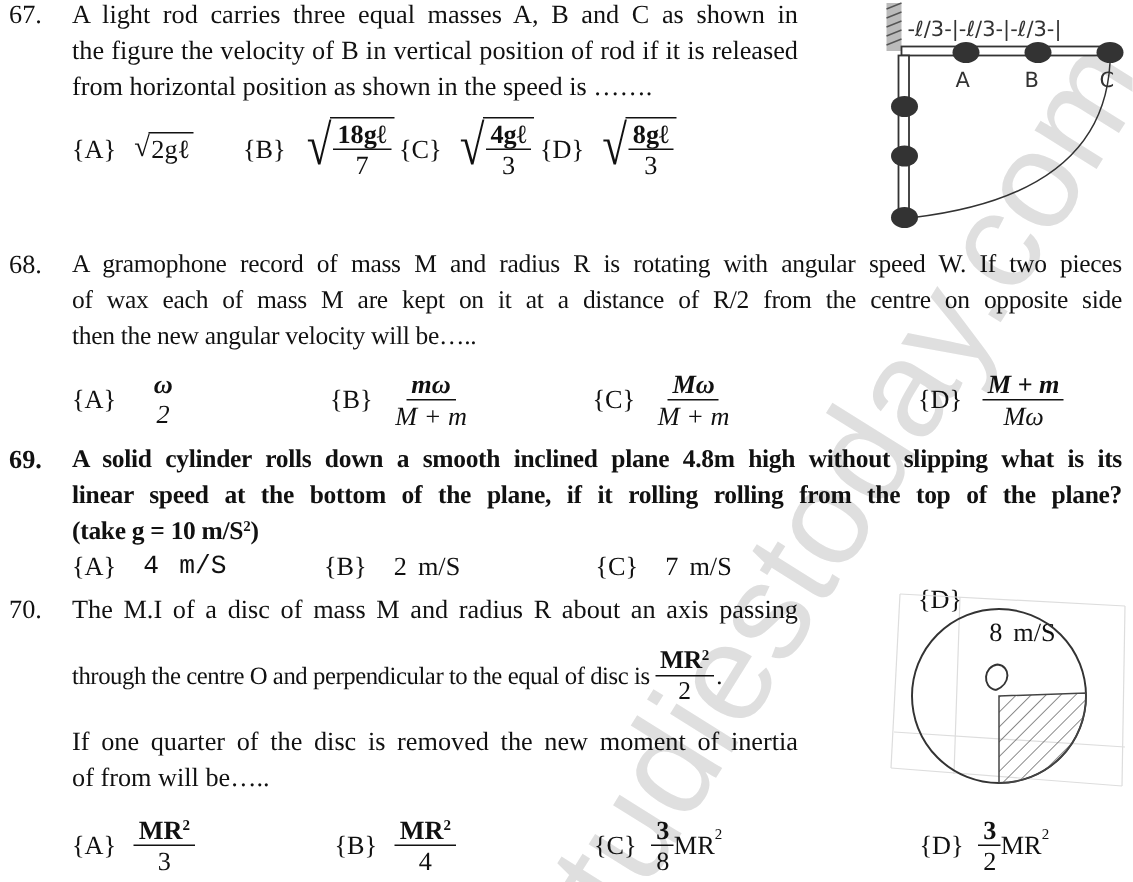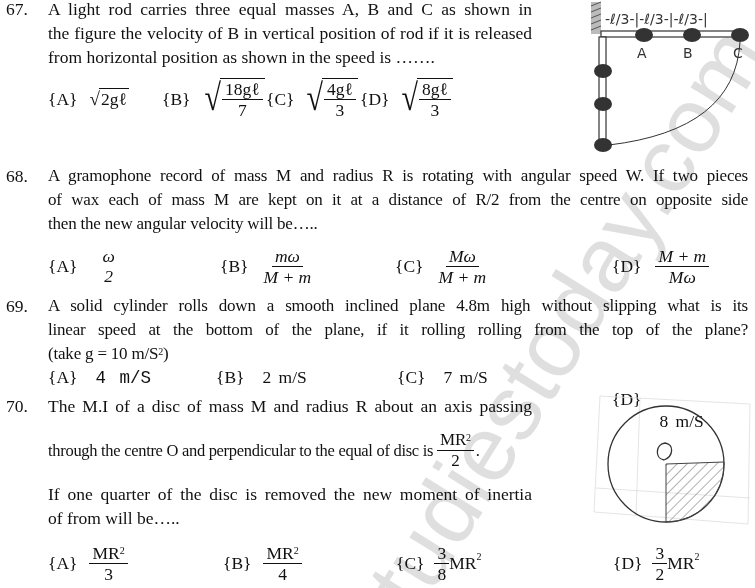--- a/index.html
+++ b/index.html
@@ -5,21 +5,21 @@
   html, body { margin:0; padding:0; background:#ffffff; }
   body { width:755px; height:588px; position:relative; overflow:hidden;
          font-family:"Liberation Serif", "DejaVu Serif", serif; color:#111; }
   .q { position:absolute; font-size:17.5px; line-height:24px; }
   .qnum { position:absolute; left:6px; }
   .qtext { position:absolute; left:48px; text-align:justify; }
   .narrow-text { font-size:17px; }
   .opt { position:absolute; font-size:17.5px; white-space:nowrap; display:flex; align-items:center; }
   .olabel { margin-right:8px; }
   .frac { display:inline-flex; flex-direction:column; align-items:center; vertical-align:middle; line-height:20px; }
-  .frac .num { padding:0 3px; border-bottom:1.3px solid #111; }
+  .frac .num { padding:0 3px; border-bottom:1.3px solid #111;font-weight:bold; }
   .frac .den { padding:0 3px; }
   .it { font-style:italic; }
   .sqrt { display:inline-flex; align-items:stretch; }
   .sqrt .rad { font-size:30px; line-height:40px; transform:scaleY(1.25); margin-right:-1px; }
   .sqrt .rad-s { font-size:19px; line-height:22px; margin-right:-1px; }
   .sqrt .under { border-top:1.3px solid #111; padding:0 2px; display:inline-flex; align-items:center; }
   sup { font-size:10px; vertical-align:top; position:relative; top:-2px; }
   .wm { position:absolute; left:200px; top:285px; font-family:"Liberation Sans", sans-serif;
         font-size:92px; color:#dcdcdc; transform:rotate(-58deg); transform-origin:center;
         white-space:nowrap; opacity:0.9; z-index:0; pointer-events:none; }
@@ -156,21 +156,21 @@
 </div>
 
 <div class="opt" style="left:612px;top:246px;">
   <span class="olabel">{D}</span>
   <span class="frac it" style="margin-left:6px;">
     <span class="num">M + m</span>
     <span class="den">Mω</span>
   </span>
 </div>
 
-<div class="q" style="top:294px;left:0;width:755px;height:75px;">
+<div class="q" style="top:294px;left:0;width:755px;height:75px;font-weight:bold;">
   <span class="qnum">69.</span>
   <div class="qtext narrow-text" style="width:700px;letter-spacing:-0.2px;">
     <div style="text-align-last:justify;">A solid cylinder rolls down a smooth inclined plane 4.8m high without slipping what is its</div>
     <div style="text-align-last:justify;">linear speed at the bottom of the plane, if it rolling rolling from the top of the plane?</div>
     <div><span>(take g = 10 m/S</span><sup>2</sup><span>)</span></div>
   </div>
 </div>
 
 <div class="opt" style="left:48px;top:367px;">
   <span class="olabel">{A}</span>

